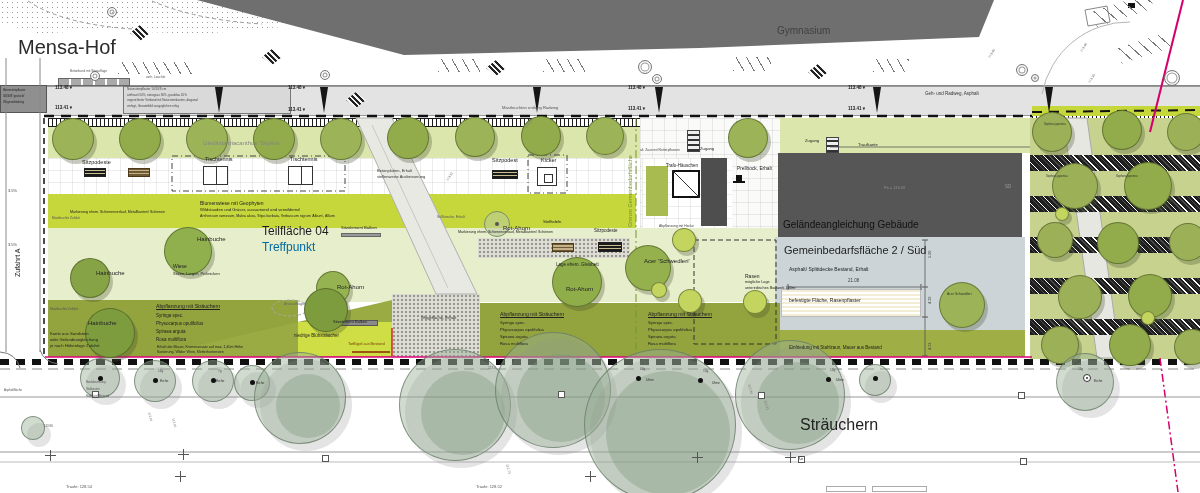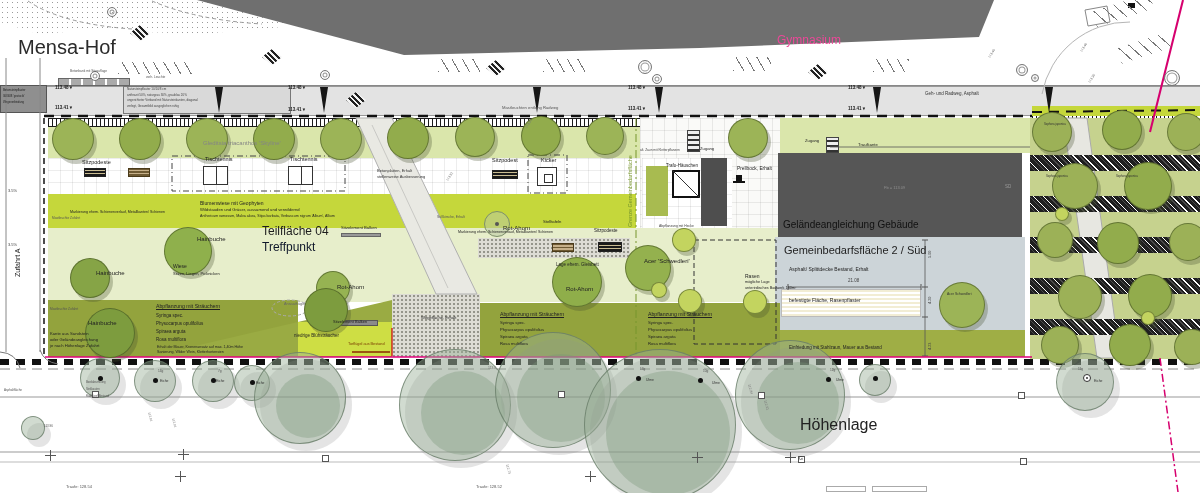--- a/index.html
+++ b/index.html
@@ -302,24 +302,24 @@
       <div class="drain" style="left: 1020px; top: 458px;"></div>
       <div class="cross" style="left: 50px; top: 455px;"></div>
       <div class="cross" style="left: 183px; top: 454px;"></div>
       <div class="cross" style="left: 697px; top: 457px;"></div>
       <div class="cross" style="left: 790px; top: 457px;"></div>
       <div class="cross" style="left: 180px; top: 476px;"></div>
       <div class="cross" style="left: 590px; top: 476px;"></div>
     </div>
   <div id="labels-layer" style="left:0;top:0;width:1200px;height:493px;">
       <div class="lbl" style="left: 18px; top: 37px; font-size: 20px; color: rgb(43, 43, 43);">Mensa-Hof</div>
-      <div class="lbl" style="left: 777px; top: 34px; font-size: 12px; color: #ec4899;">Gymnasium</div>
-      <div class="lbl" style="left: 800px; top: 417px; font-size: 16px; color: rgb(34, 34, 34);">Höhenlage</div>
+      <div class="lbl" style="left: 777px; top: 26px; font-size: 10px; color: #404040;">Gymnasium</div>
+      <div class="lbl" style="left: 800px; top: 417px; font-size: 16px; color: rgb(34, 34, 34);">Sträuchern</div>
       <div class="lbl" style="left: 262px; top: 225px; font-size: 12px; color: rgb(29, 29, 29);">Teilfläche 04</div>
-      <div class="lbl" style="left: 262px; top: 241px; font-size: 12px; color: #0f172a;">Treffpunkt</div>
+      <div class="lbl" style="left: 262px; top: 241px; font-size: 12px; color: #0369a1;">Treffpunkt</div>
       <div class="lbl" style="left: 783px; top: 220px; font-size: 10px; color: rgb(17, 17, 17);">Geländeangleichung Gebäude</div>
       <div class="lbl" style="left: 784px; top: 245px; font-size: 11px; color: rgb(34, 34, 34); text-align: right;">Gemeinbedarfsfläche 2 / Süd</div>
       <div class="lbl" style="left: 203px; top: 140px; font-size: 6px; color: rgb(133, 133, 133);">Gleditsia triacanthos 'Skyline'</div>
       <div class="lbl" style="left: 82px; top: 160px; font-size: 5.5px;">Sitzpodeste</div>
       <div class="lbl" style="left: 205px; top: 157px; font-size: 5.5px;">Tischtennis</div>
       <div class="lbl" style="left: 290px; top: 157px; font-size: 5.5px;">Tischtennis</div>
       <div class="lbl" style="left: 492px; top: 158px; font-size: 5.5px;">Sitzpodest</div>
       <div class="lbl" style="left: 541px; top: 158px; font-size: 5.5px;">Kicker</div>
       <div class="lbl" style="left: 377px; top: 169px; font-size: 4px; color: rgb(51, 51, 51);">Betonplatten, Erhalt</div>
       <div class="lbl" style="left: 377px; top: 174.5px; font-size: 4px; color: rgb(51, 51, 51);">stellenweise Ausbesserung</div>

